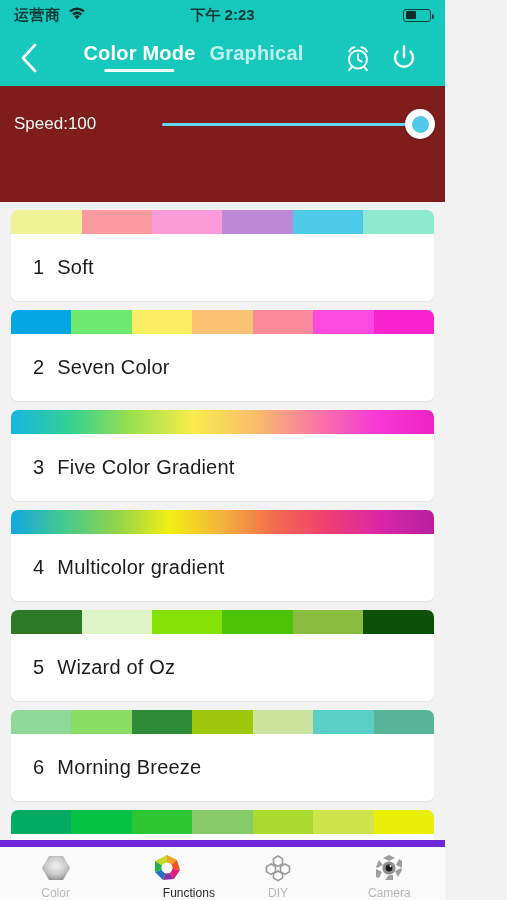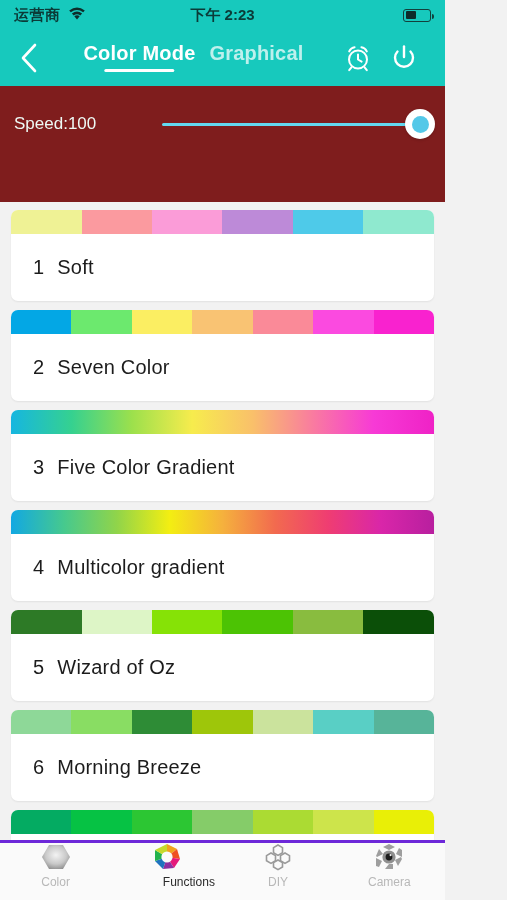--- a/index.html
+++ b/index.html
@@ -86,22 +86,22 @@
   }
   .swatch{ height:24px; width:100%; display:block; }
   .card-label{
     height:67px; display:flex; align-items:center; padding:0 22px;
     font-size:20px; color:#1c1c1c; letter-spacing:.2px;
   }
   .card-label .num{ margin-right:13px; }
 
   
   .tabbar{
-    flex:0 0 60px; background:#fafafa; border-top:3px solid #6d28d9;
-    display:flex; align-items:flex-start;
+    flex:0 0 60px; background:#fafafa; border-top:7px solid #6d28d9;
+    display:flex; align-items:flex-end;
   }
   .tabitem{
     flex:1; display:flex; flex-direction:column; align-items:center;
     justify-content:center; gap:4px; cursor:pointer;
   }
   .tabitem .ticon{ height:28px; display:flex; align-items:center; justify-content:center; }
   .tabitem .tlabel{ font-size:12px; color:#b8b8b8; }
   .tabitem.active .tlabel{ color:#2a2a2a; font-weight:normal;margin-left:44px; }
 </style>
 </head>

